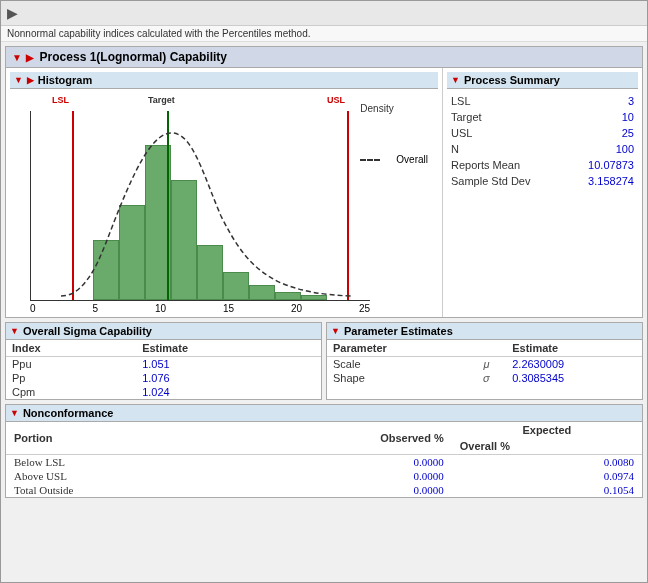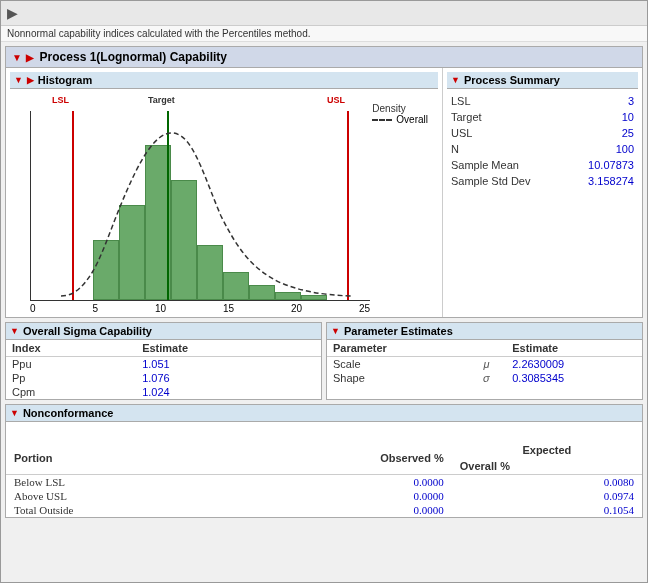--- a/index.html
+++ b/index.html
@@ -135,21 +135,22 @@
     }
     .legend {
       position: absolute;
       right: 10px;
       top: 10px;
       font-size: 10px;
     }
     .legend-item {
       display: flex;
       align-items: center;
-      gap: 4px;
+      gap: 16px;
+      margin-top: 40px;
     }
     .legend-dashed {
       width: 20px;
       border-top: 2px dashed #333;
     }
     .lsl-label {
       position: absolute;
       font-size: 9px;
       color: #c00;
       font-weight: bold;
@@ -229,21 +230,20 @@
       color: #333;
     }
     .data-table td.greek {
       color: #555;
       font-style: italic;
     }
     .nc-table {
       width: 100%;
       border-collapse: collapse;
       font-size: 11px;
-      margin-top: 20px;
     }
     .nc-table th {
       padding: 2px 8px;
       text-align: right;
       font-weight: bold;
       border-bottom: 1px solid #ccc;
       color: #333;
     }
     .nc-table th:first-child {
       text-align: left;
@@ -373,21 +373,21 @@
             </tr>
             <tr>
               <td>USL</td>
               <td>25</td>
             </tr>
             <tr>
               <td>N</td>
               <td>100</td>
             </tr>
             <tr>
-              <td>Sample Mean</td>
+              <td>Reports Mean</td>
               <td>10.07873</td>
             </tr>
             <tr>
               <td>Sample Std Dev</td>
               <td>3.158274</td>
             </tr>
           </tbody>
         </table>
       </div>
     </div>

